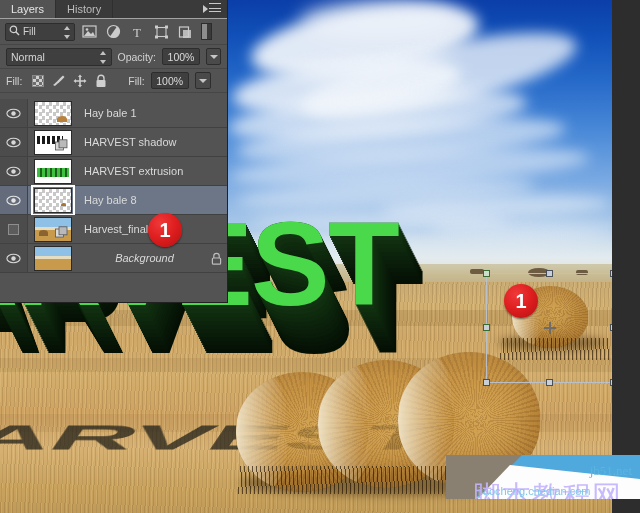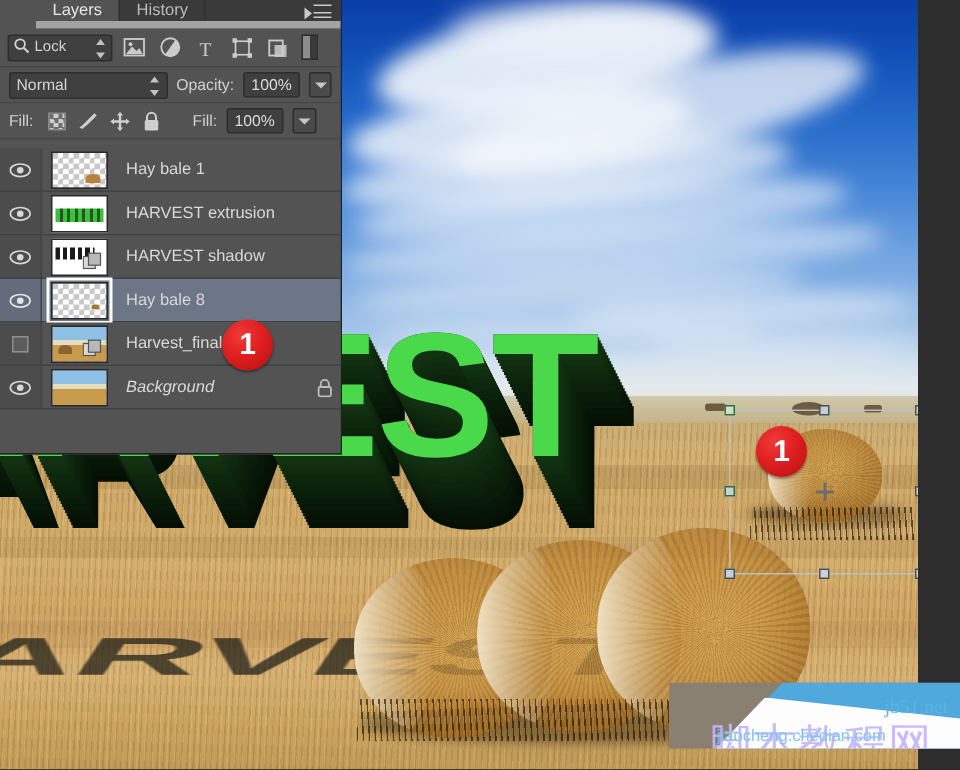--- a/index.html
+++ b/index.html
@@ -177,21 +177,21 @@
   }
 
   
   #layers-panel{
     position:absolute; left:0; top:0; width:228px; height:303px;
     background:#535353; border-right:1px solid #222; border-bottom:1px solid #222;
     color:#cfcfcf;
   }
   .tabbar{
     height:19px; background:#3a3a3a; display:flex; align-items:stretch;
-    border-bottom:5px solid #a3a3a3; position:relative;margin-left:24px;
+    border-bottom:1px solid #a3a3a3; position:relative;
   }
   .tab{
     display:flex; align-items:center; padding:0 11px; font-size:11px;
     color:#bcbcbc; background:#3a3a3a; border-right:1px solid #2f2f2f;
   }
   .tab.active{ background:#535353; color:#e6e6e6; }
   .panel-menu{
     position:absolute; right:4px; top:3px; width:16px; height:12px;
   }
   .panel-menu i{
@@ -290,21 +290,21 @@
   }
   .thumb{
     width:38px; height:25px; border:1px solid #2a2a2a; position:relative; overflow:hidden;
     background:
       conic-gradient(#ffffff 0 25%, #c8c8c8 0 50%, #ffffff 0 75%, #c8c8c8 0) 0 0/7px 7px;
   }
   .thumb.sel-outline{ outline:2px solid #ffffff; outline-offset:1px; }
   .lname{
     font-size:11px; color:#d9d9d9; flex:1; padding-left:6px; white-space:nowrap;
   }
-  .lname.italic{ font-style:italic; }
+  .lname.italic{ font-style:italic;text-align:center; }
   .lock-badge{
     width:22px; display:flex; align-items:center; justify-content:center; color:#bdbdbd;
   }
   .fx-badge{
     position:absolute; right:3px; bottom:2px; width:13px; height:13px;
   }
 
   
   .step-badge{
     position:absolute; border-radius:50%;
@@ -455,21 +455,21 @@
   </div>
 
   <div class="filter-row">
     <div class="kind-select">
       <span>
         <svg width="11" height="11" viewBox="0 0 11 11">
             <circle cx="4.4" cy="4.4" r="3.2" fill="none" stroke="#d2d2d2" stroke-width="1.2"></circle>
             <line x1="6.8" y1="6.8" x2="10" y2="10" stroke="#d2d2d2" stroke-width="1.4"></line>
           </svg>
       </span>
-      <span>Lock</span>
+      <span>Fill</span>
       <span class="stepper">
           <i class="up"></i>
           <i class="dn"></i>
         </span>
     </div>
 
     <span class="ficon">
       <svg width="15" height="13" viewBox="0 0 15 13">
           <rect x="1" y="1" width="13" height="11" fill="none" stroke="#cccccc" stroke-width="1.2"></rect>
           <circle cx="5" cy="4.5" r="1.3" fill="#cccccc"></circle>
@@ -571,46 +571,46 @@
 
     <div class="layer-row">
       <div class="eye-cell">
         <svg class="eye" viewBox="0 0 15 11">
             <ellipse cx="7.5" cy="5.5" rx="6.6" ry="4.2" fill="none" stroke="#d8d8d8" stroke-width="1.1"></ellipse>
             <circle cx="7.5" cy="5.5" r="2.2" fill="#d8d8d8"></circle>
           </svg>
       </div>
       <div class="thumb-cell">
         <div class="thumb" style="background:#ffffff;">
-          <div style="position:absolute;left:2px;top:8px;right:2px;height:9px;background:repeating-linear-gradient(90deg,#3fbf3f 0 3px,#1d5c1d 3px 5px);"></div>
-        </div>
-      </div>
-      <div class="lname">HARVEST extrusion</div>
-      <div class="lock-badge"></div>
-    </div>
-
-    <div class="layer-row">
-      <div class="eye-cell">
-        <svg class="eye" viewBox="0 0 15 11">
-            <ellipse cx="7.5" cy="5.5" rx="6.6" ry="4.2" fill="none" stroke="#d8d8d8" stroke-width="1.1"></ellipse>
-            <circle cx="7.5" cy="5.5" r="2.2" fill="#d8d8d8"></circle>
-          </svg>
-      </div>
-      <div class="thumb-cell">
-        <div class="thumb" style="background:#ffffff;">
           <div style="position:absolute;left:2px;top:5px;width:26px;height:8px;background:repeating-linear-gradient(90deg,#1a1a1a 0 3px,#ffffff 3px 5px);"></div>
           <span class="fx-badge">
             <svg width="13" height="13" viewBox="0 0 13 13">
                 <rect x="0.5" y="3" width="8" height="8" fill="#d9d9d9" stroke="#555" stroke-width=".8"></rect>
                 <rect x="4" y="0.8" width="8" height="8" fill="#b9b9b9" stroke="#555" stroke-width=".8"></rect>
               </svg>
           </span>
         </div>
       </div>
       <div class="lname">HARVEST shadow</div>
+      <div class="lock-badge"></div>
+    </div>
+
+    <div class="layer-row">
+      <div class="eye-cell">
+        <svg class="eye" viewBox="0 0 15 11">
+            <ellipse cx="7.5" cy="5.5" rx="6.6" ry="4.2" fill="none" stroke="#d8d8d8" stroke-width="1.1"></ellipse>
+            <circle cx="7.5" cy="5.5" r="2.2" fill="#d8d8d8"></circle>
+          </svg>
+      </div>
+      <div class="thumb-cell">
+        <div class="thumb" style="background:#ffffff;">
+          <div style="position:absolute;left:2px;top:8px;right:2px;height:9px;background:repeating-linear-gradient(90deg,#3fbf3f 0 3px,#1d5c1d 3px 5px);"></div>
+        </div>
+      </div>
+      <div class="lname">HARVEST extrusion</div>
       <div class="lock-badge"></div>
     </div>
 
     <div class="layer-row selected">
       <div class="eye-cell">
         <svg class="eye" viewBox="0 0 15 11">
             <ellipse cx="7.5" cy="5.5" rx="6.6" ry="4.2" fill="none" stroke="#e4e4e4" stroke-width="1.1"></ellipse>
             <circle cx="7.5" cy="5.5" r="2.2" fill="#e4e4e4"></circle>
           </svg>
       </div>

